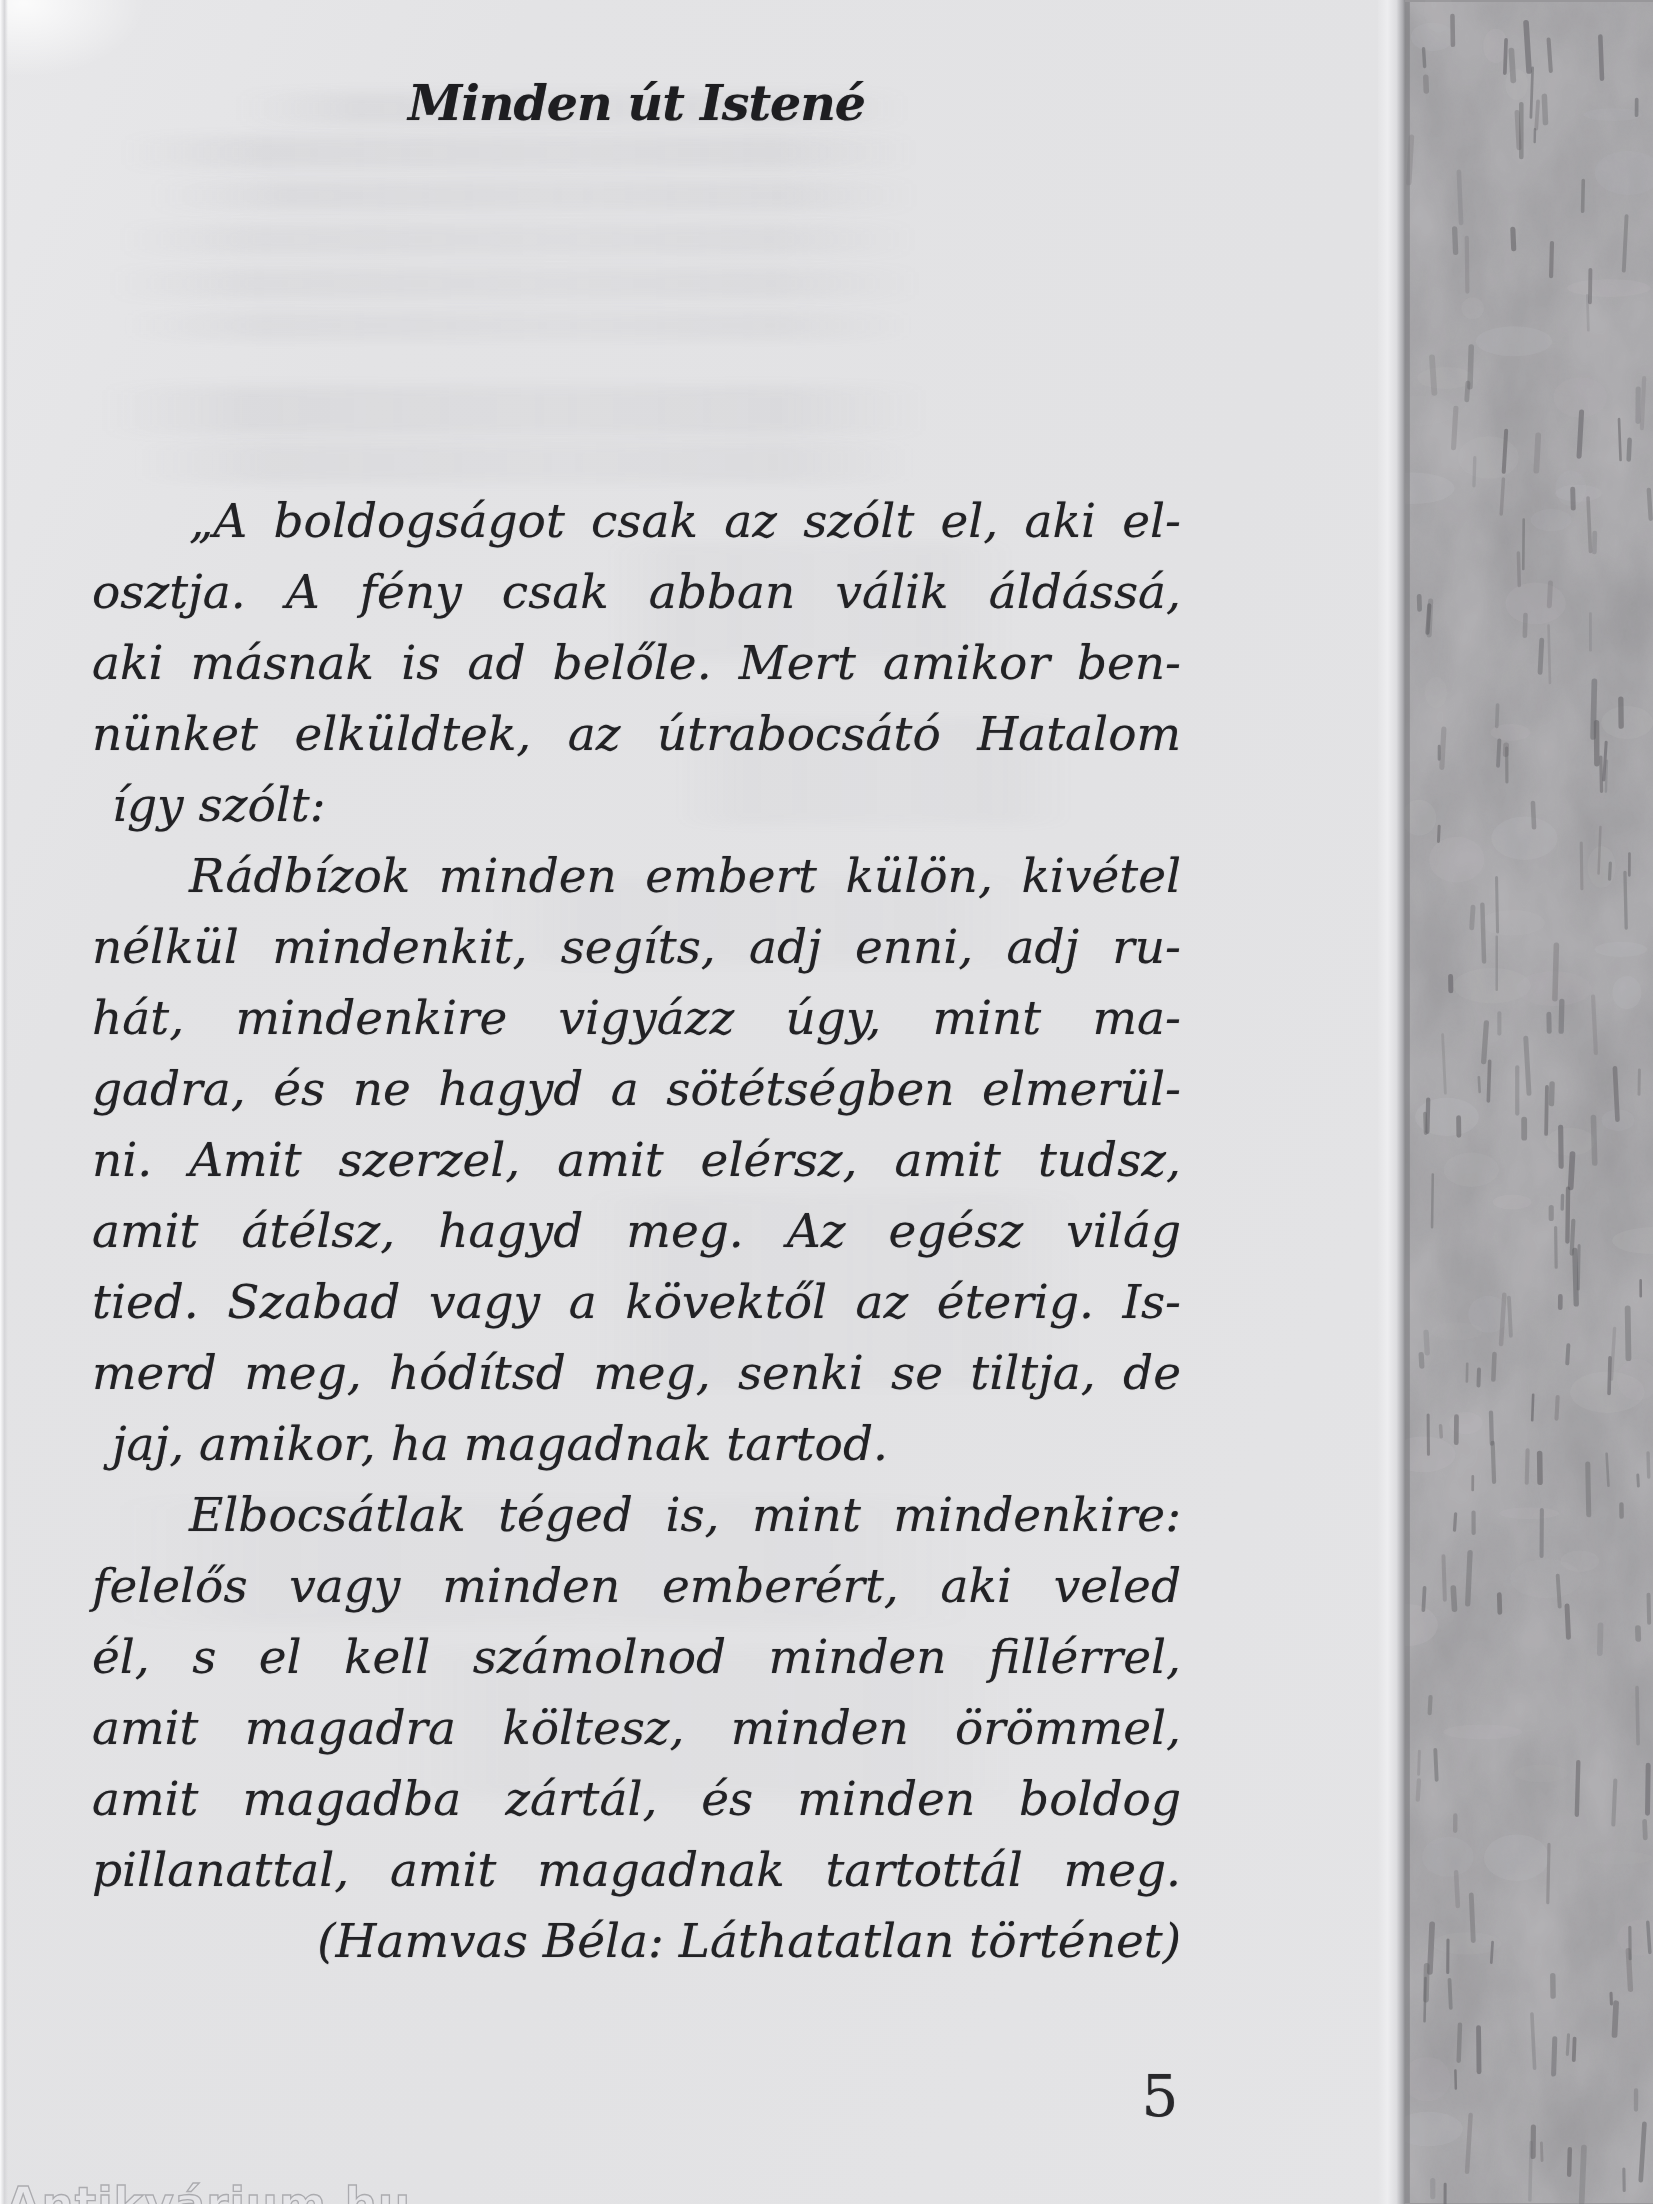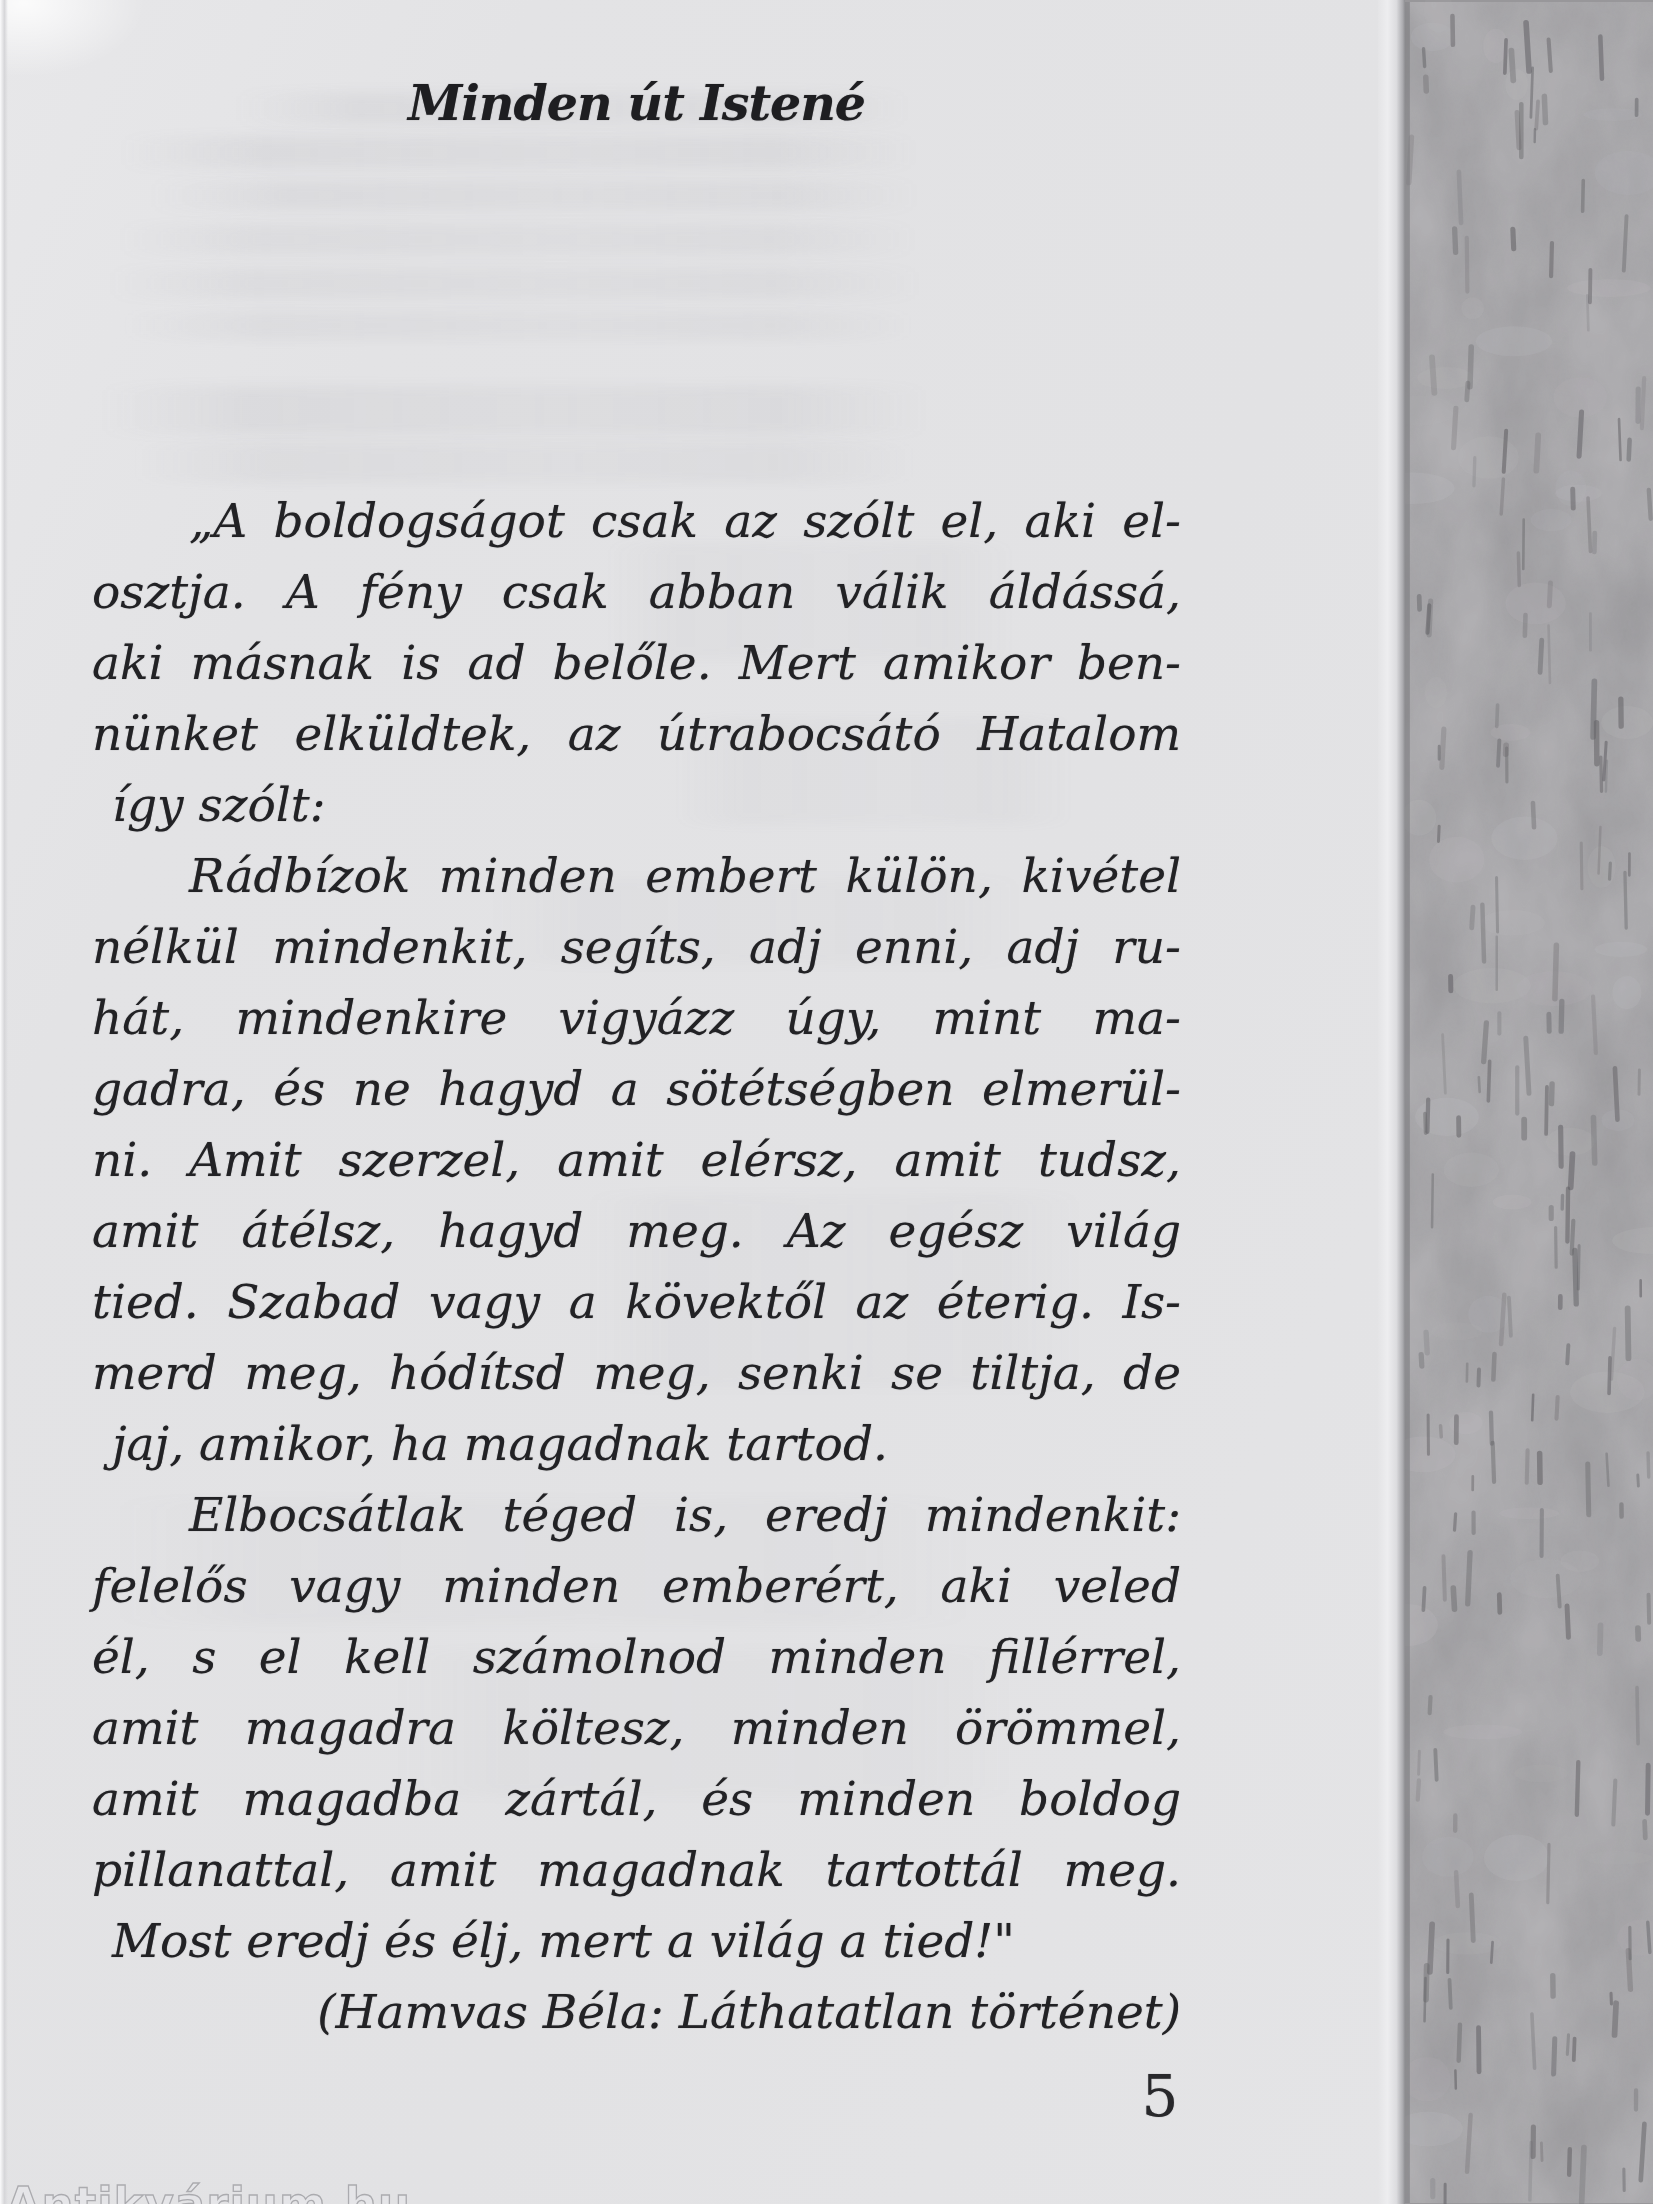--- a/index.html
+++ b/index.html
@@ -114,27 +114,26 @@
       <div class="line end">így szólt:</div>
       <div class="line indent">Rádbízok minden embert külön, kivétel</div>
       <div class="line">nélkül mindenkit, segíts, adj enni, adj ru-</div>
       <div class="line">hát, mindenkire vigyázz úgy, mint ma-</div>
       <div class="line">gadra, és ne hagyd a sötétségben elmerül-</div>
       <div class="line">ni. Amit szerzel, amit elérsz, amit tudsz,</div>
       <div class="line">amit átélsz, hagyd meg. Az egész világ</div>
       <div class="line">tied. Szabad vagy a kövektől az éterig. Is-</div>
       <div class="line">merd meg, hódítsd meg, senki se tiltja, de</div>
       <div class="line end">jaj, amikor, ha magadnak tartod.</div>
-      <div class="line indent">Elbocsátlak téged is, eredj mindenkit:</div>
+      <div class="line indent">Elbocsátlak téged is, mint mindenkire:</div>
       <div class="line">felelős vagy minden emberért, aki veled</div>
       <div class="line">él, s el kell számolnod minden fillérrel,</div>
       <div class="line">amit magadra költesz, minden örömmel,</div>
       <div class="line">amit magadba zártál, és minden boldog</div>
       <div class="line">pillanattal, amit magadnak tartottál meg.</div>
-      <div class="line end">Most eredj és élj, mert a világ a tied!"</div>
       <div class="line end right">(Hamvas Béla: Láthatatlan történet)</div>
     </div>
 
   <div class="page-number">5</div>
   <div class="watermark">Antikvárium.hu</div>
 </div>
 
 <div class="edge-highlight"></div>
 
 <div class="edge-strip">

